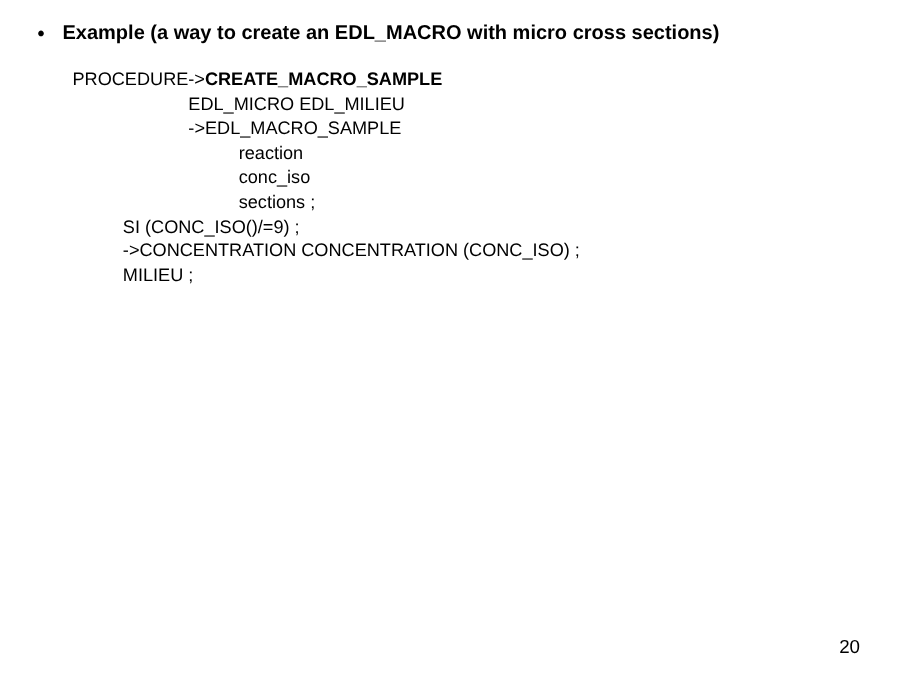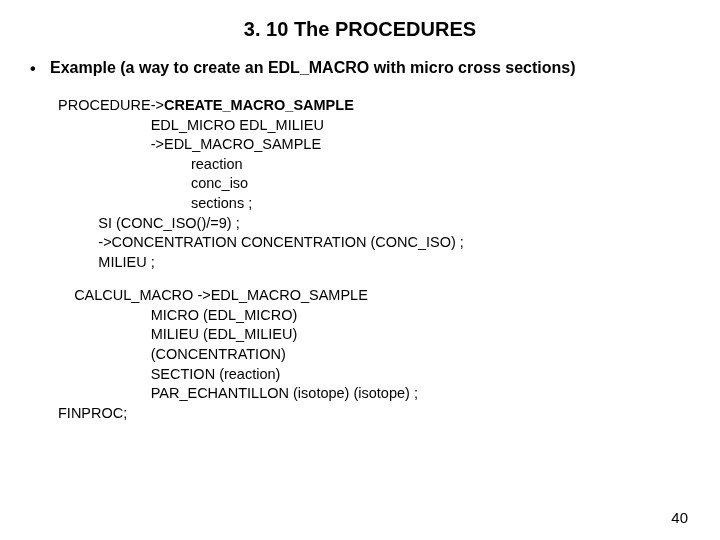--- a/index.html
+++ b/index.html
@@ -55,39 +55,31 @@
     right: 32px;
     bottom: 14px;
     font-size: 15px;
   }
 </style>
 </head>
 <body>
 
 <div class="slide">
 
-  <div class="title">3. 10 The PROCEDURES</div>
 
   <div class="bullet-row">
     <div class="bullet-dot">•</div>
     <div class="bullet-text">Example (a way to create an EDL_MACRO with micro cross sections)</div>
   </div>
 
   <div class="code-block"><span class="proc-head">PROCEDURE-&gt;</span><span class="proc-name">CREATE_MACRO_SAMPLE</span>
                        <span>EDL_MICRO EDL_MILIEU</span>
                        <span>-&gt;EDL_MACRO_SAMPLE</span>
                                  <span>reaction</span>
                                  <span>conc_iso</span>
                                  <span>sections ;</span>
           <span>SI (CONC_ISO()/=9) ;</span>
           <span>-&gt;CONCENTRATION CONCENTRATION (CONC_ISO) ;</span>
           <span>MILIEU ;</span></div>
 
-  <div class="code-block" style="margin-top:14px">    <span>CALCUL_MACRO -&gt;EDL_MACRO_SAMPLE</span>
-                       <span>MICRO (EDL_MICRO)</span>
-                       <span>MILIEU (EDL_MILIEU)</span>
-                       <span>(CONCENTRATION)</span>
-                       <span>SECTION (reaction)</span>
-                       <span>PAR_ECHANTILLON (isotope) (isotope) ;</span>
-<span>FINPROC;</span></div>
 
-  <div class="page-num">40</div>
+  <div class="page-num">20</div>
 </div>
 
 </body></html>

